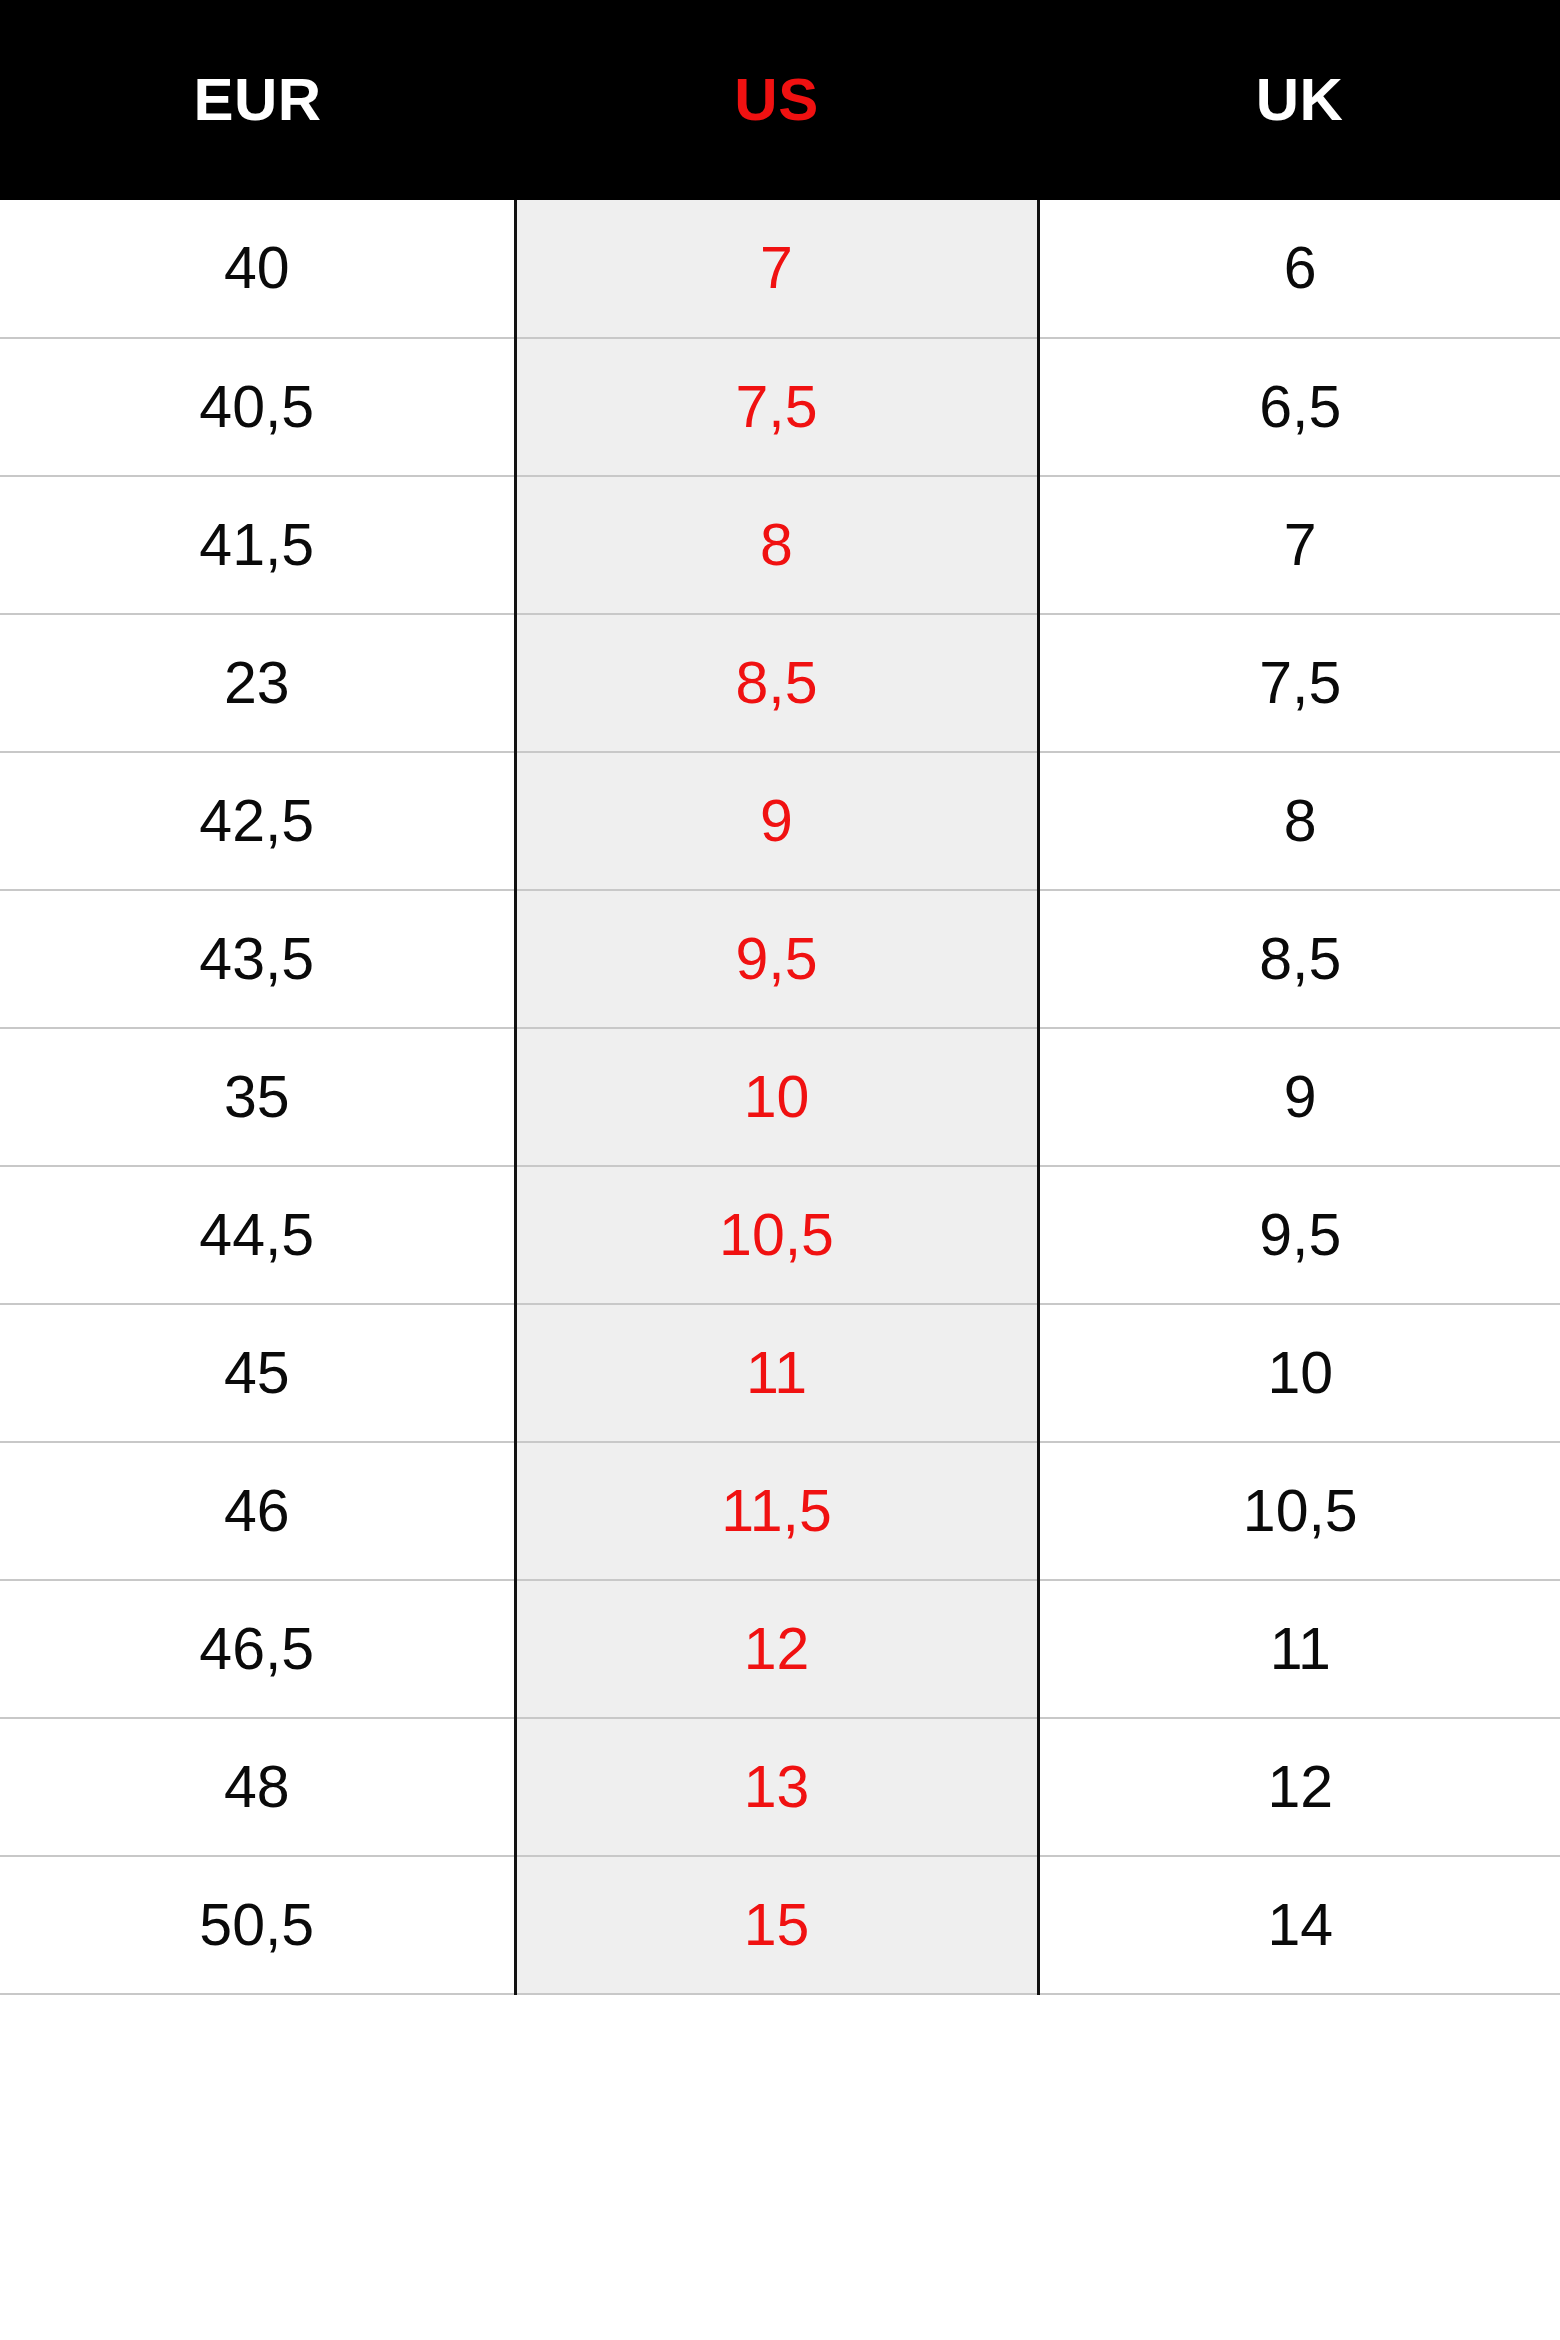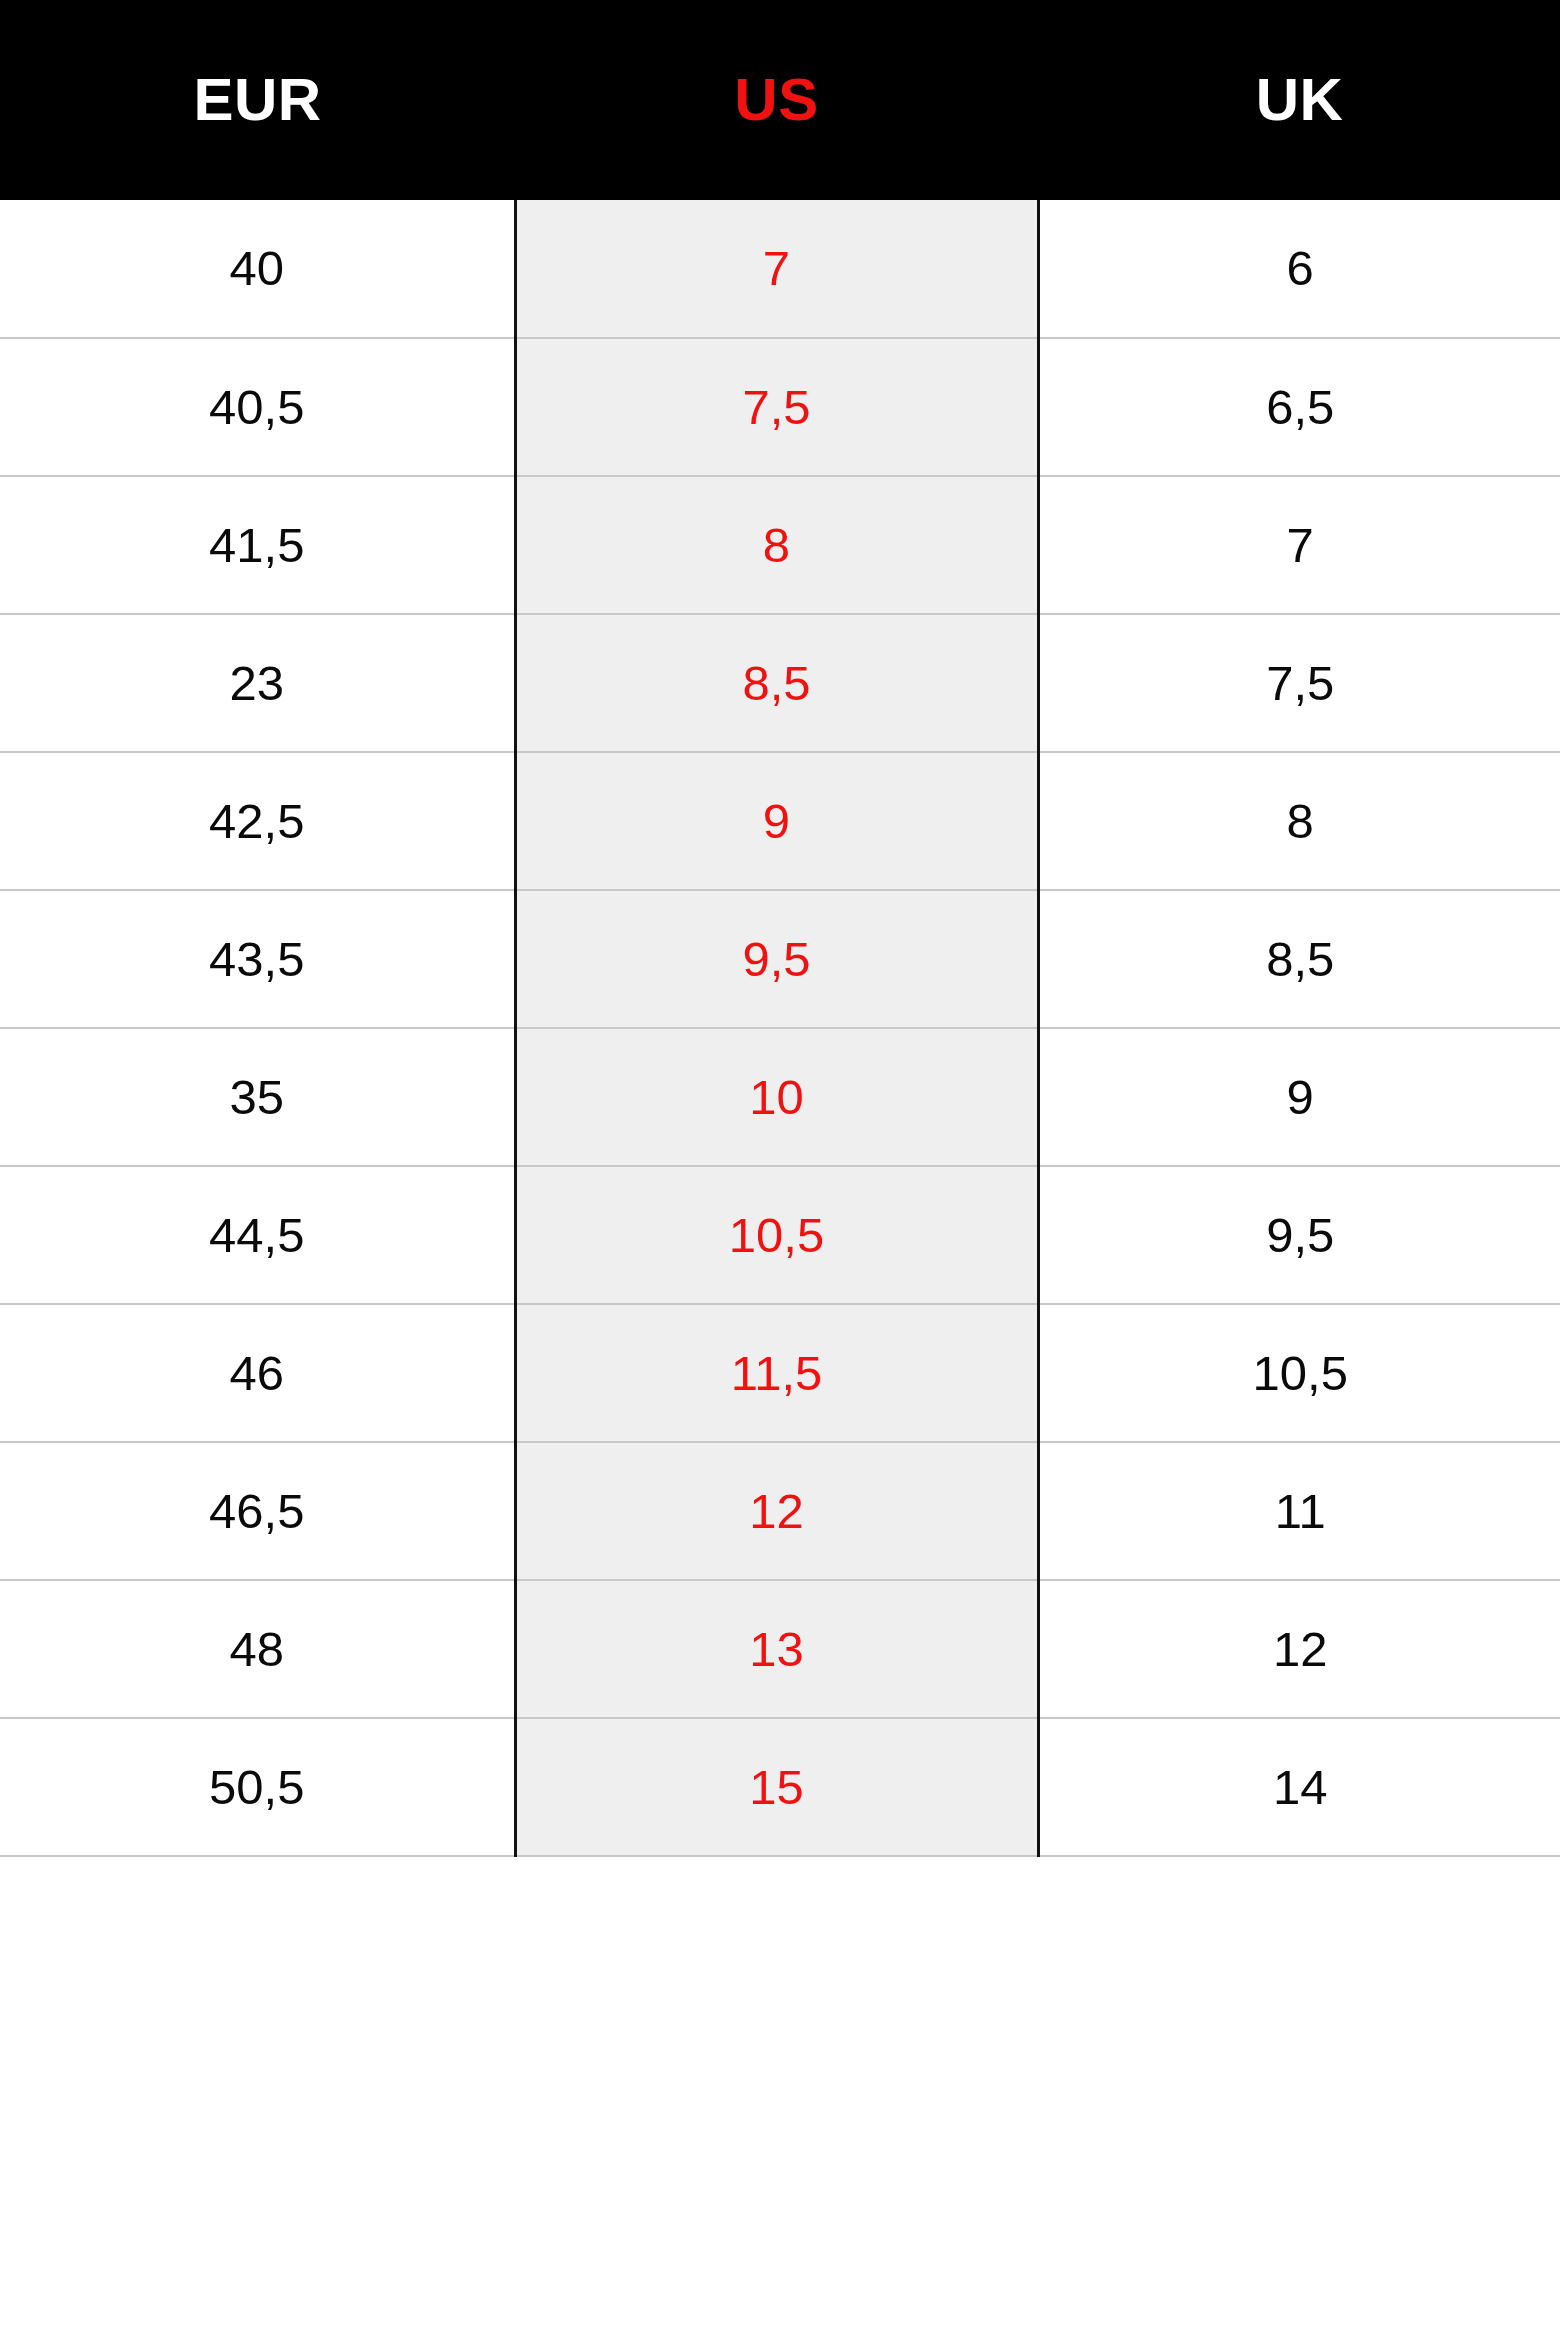--- a/index.html
+++ b/index.html
@@ -53,21 +53,21 @@
 
   
   tbody tr.data-row {
     height: 138px;
   }
   tbody td {
     padding: 0;
     margin: 0;
     text-align: center;
     vertical-align: middle;
-    font-size: 49px;
+    font-size: 59px;
     line-height: 1;
     font-weight: normal;
     border-bottom: 2.9px solid #c8c8c8;
     background: #ffffff;
     color: #0a0a0a;
   }
 
   
   tbody td.cell-us {
     background: #efefef;
@@ -140,20 +140,25 @@
           <td class="cell-eur">35</td>
           <td class="cell-us">10</td>
           <td class="cell-uk">9</td>
         </tr>
         <tr class="data-row">
           <td class="cell-eur">44,5</td>
           <td class="cell-us">10,5</td>
           <td class="cell-uk">9,5</td>
         </tr>
         <tr class="data-row">
+          <td class="cell-eur">45</td>
+          <td class="cell-us">11</td>
+          <td class="cell-uk">10</td>
+        </tr>
+        <tr class="data-row">
           <td class="cell-eur">46</td>
           <td class="cell-us">11,5</td>
           <td class="cell-uk">10,5</td>
         </tr>
         <tr class="data-row">
           <td class="cell-eur">46,5</td>
           <td class="cell-us">12</td>
           <td class="cell-uk">11</td>
         </tr>
         <tr class="data-row">

